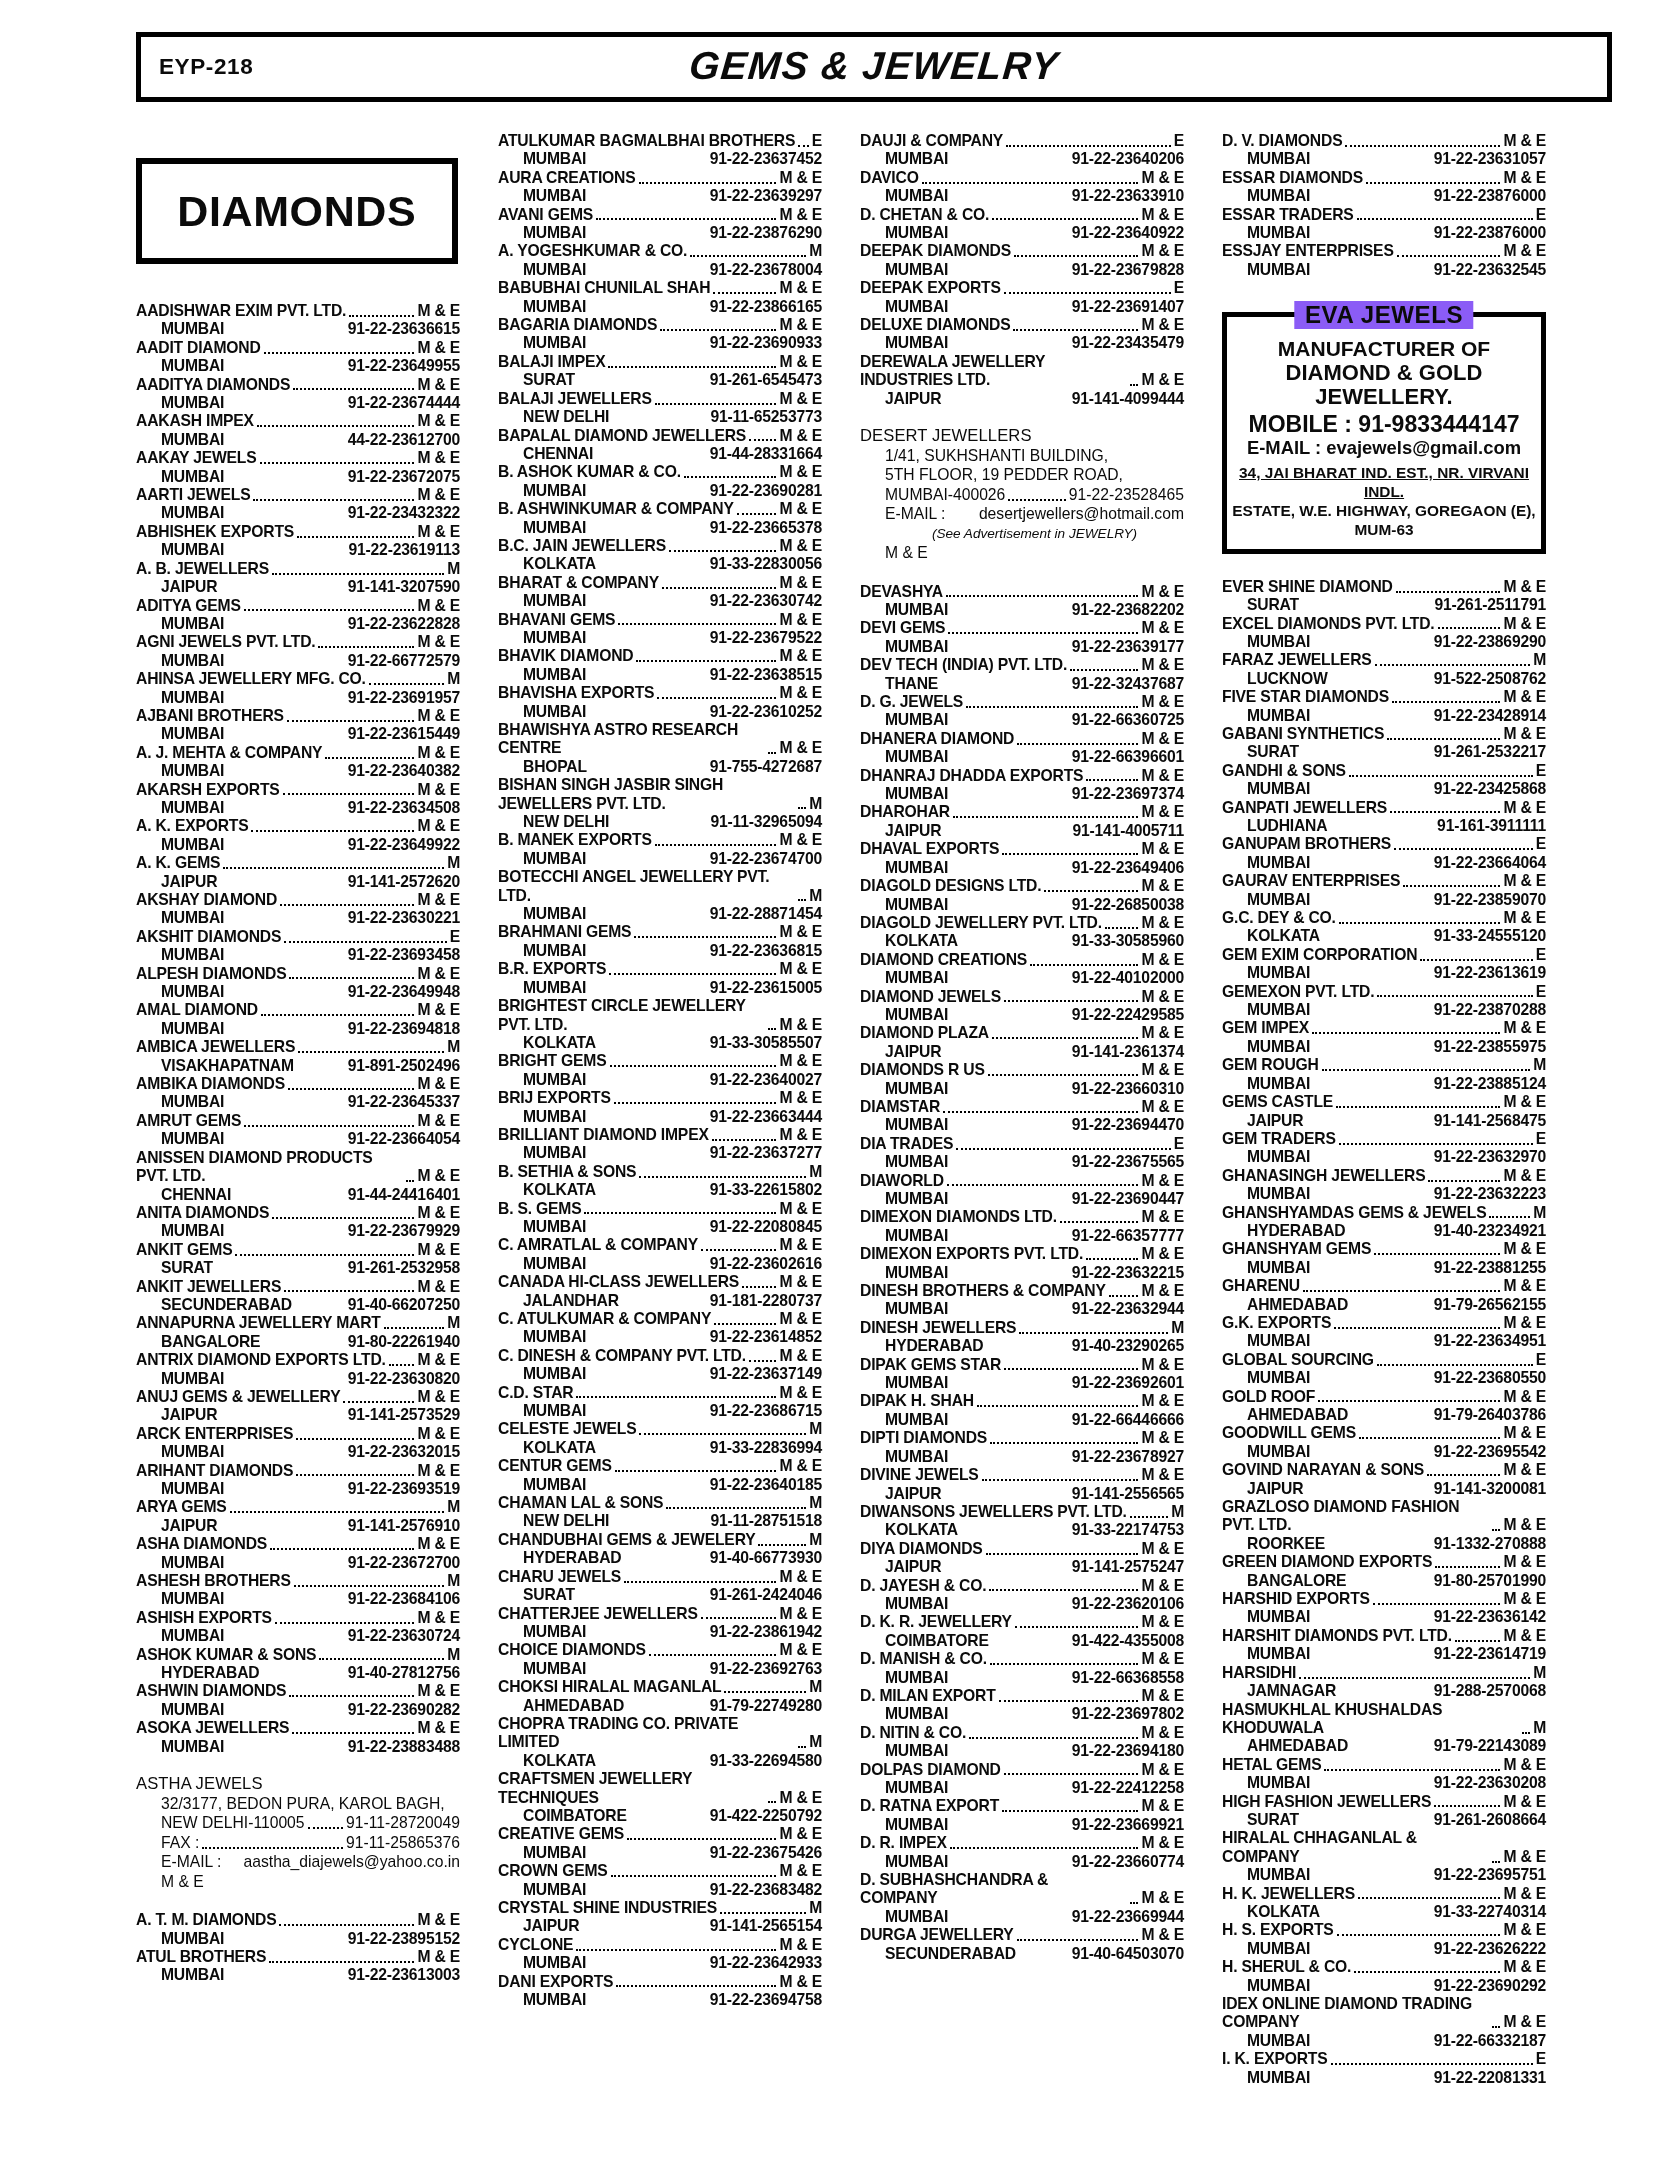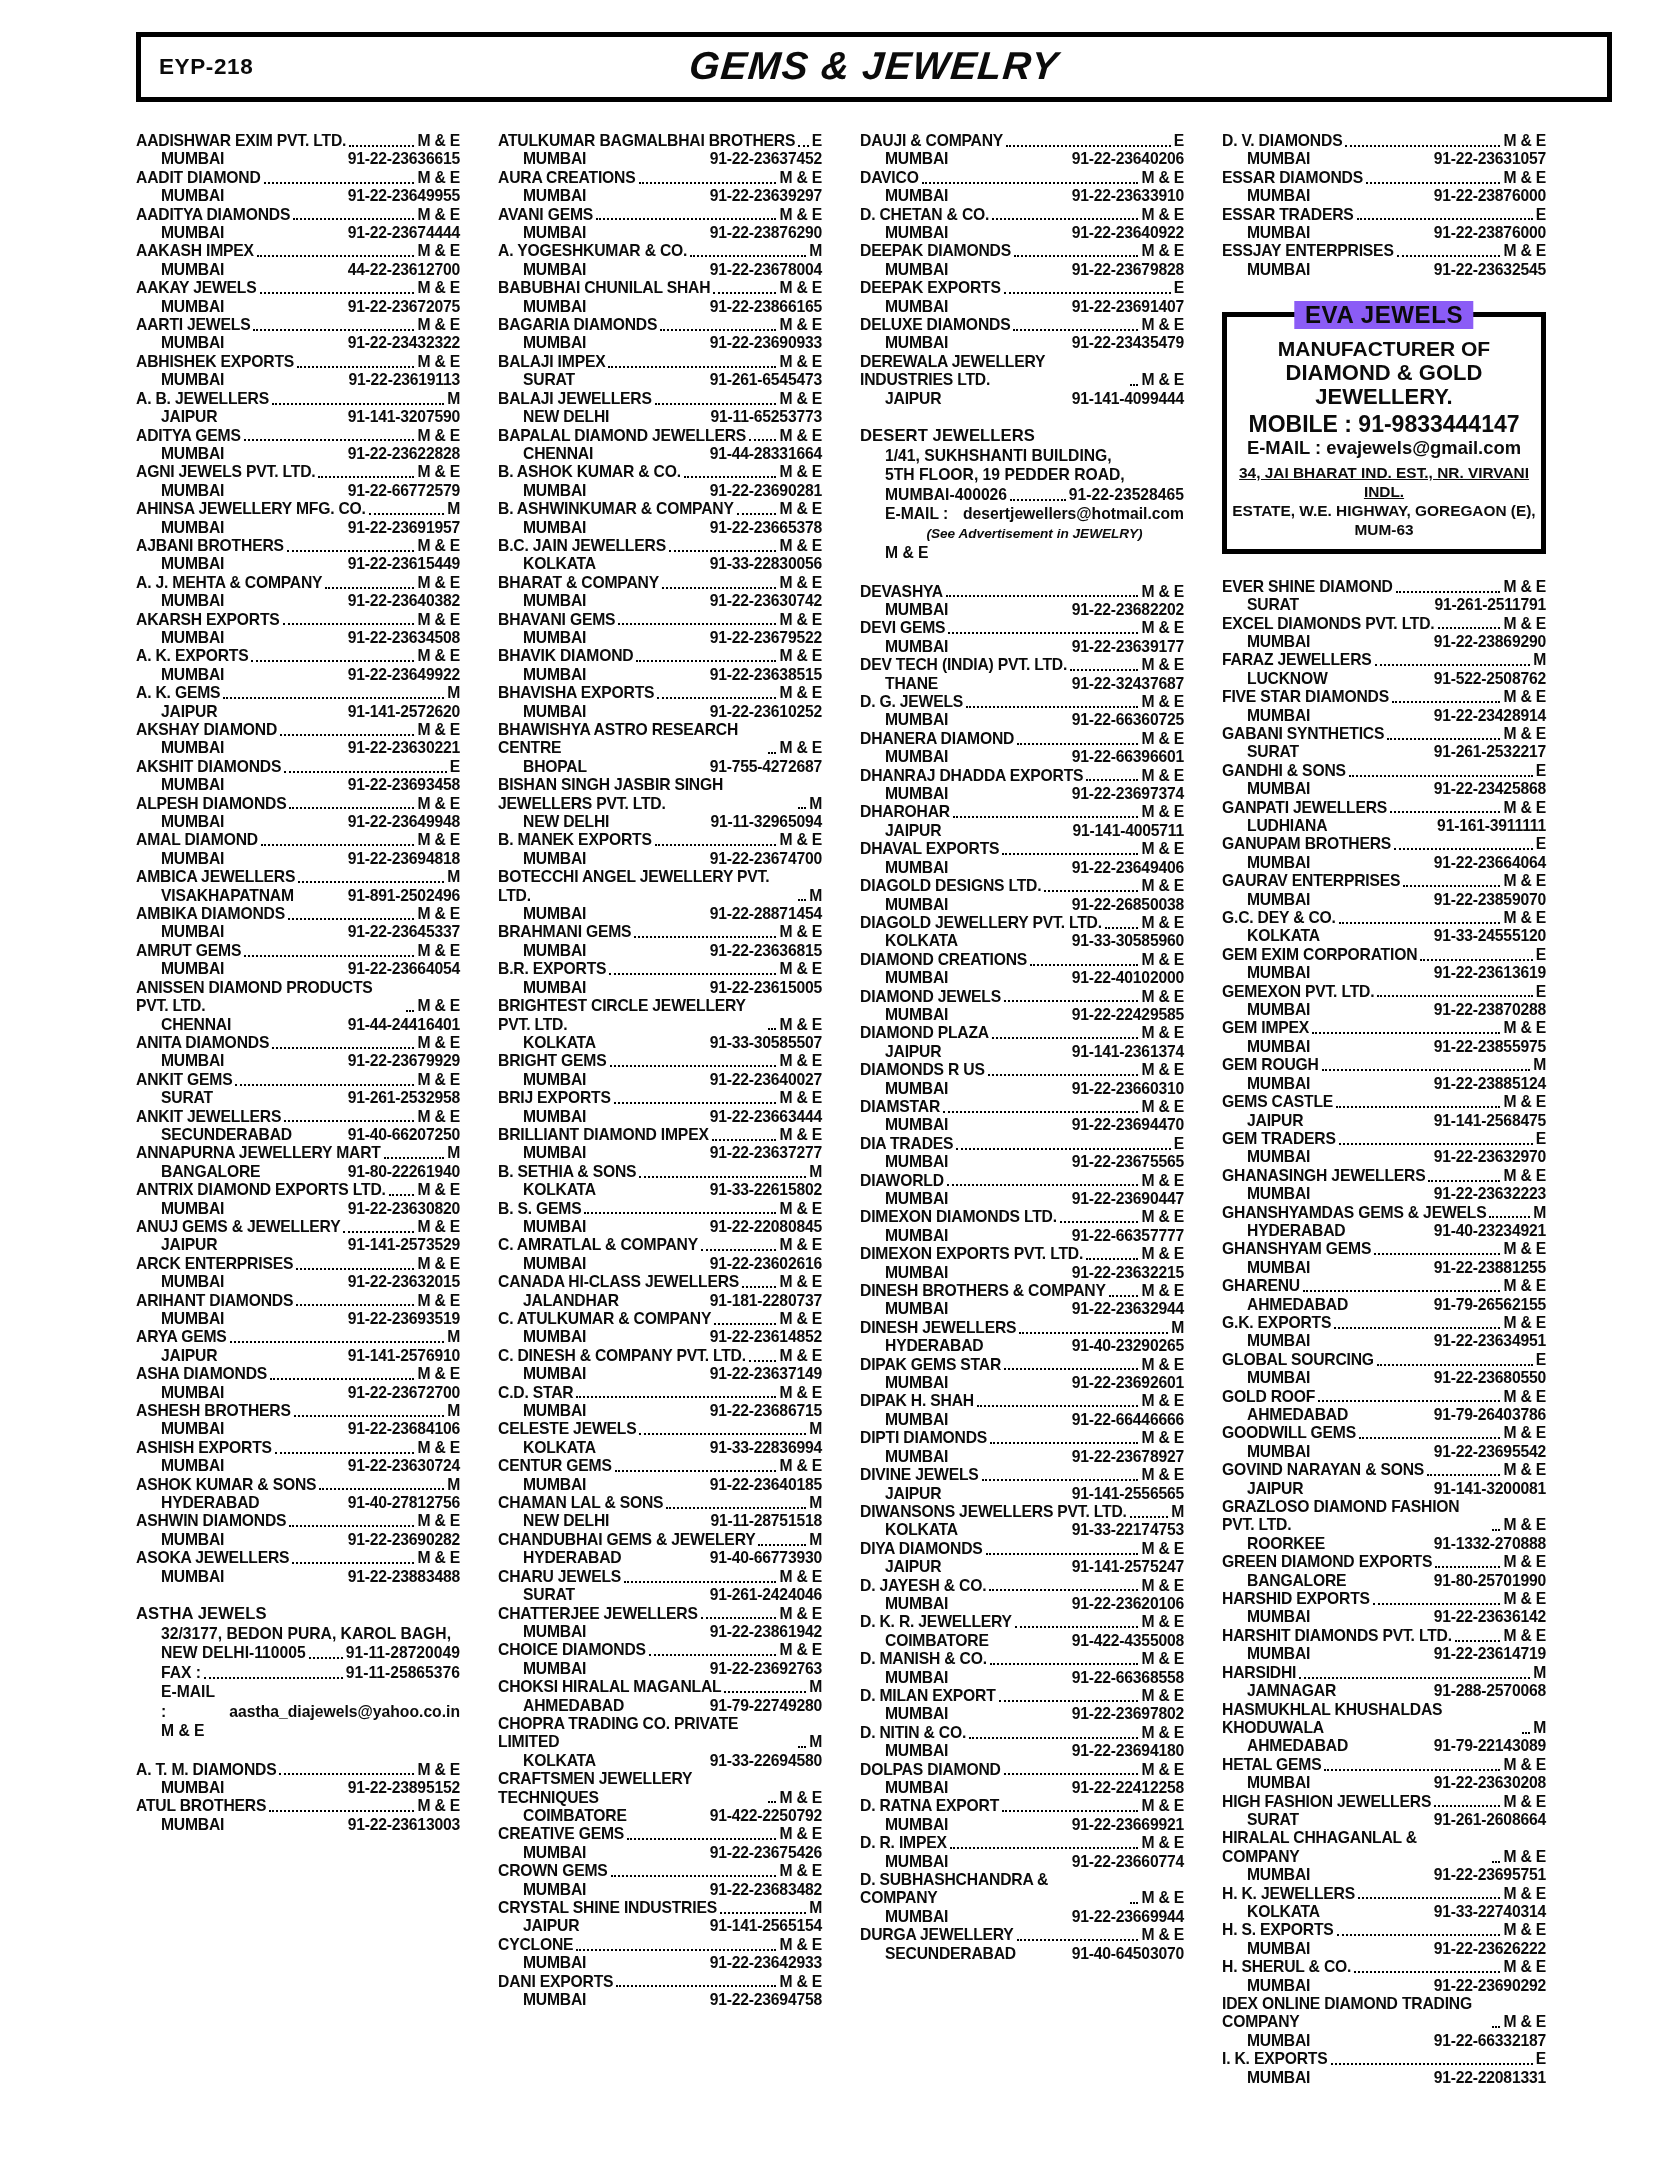--- a/index.html
+++ b/index.html
@@ -17,21 +17,21 @@
   .section-box span{font-size:43px;font-weight:bold;letter-spacing:0.6px;}
   
   .entry{font-size:15.7px;line-height:18.4px;font-weight:bold;letter-spacing:-0.2px;}
   .l1{display:flex;align-items:flex-end;}
   .nm{min-width:0;}
   .dots{flex:1 1 8.3px;min-width:8.3px;border-bottom:2.4px dotted #000;margin:0 3px 3.6px 3px;height:1.2px;}
   .code{white-space:nowrap;}
   .l2{display:flex;justify-content:space-between;padding-left:25px;}
   .ph{white-space:nowrap;}
   
-  .block{margin:18px 0 20px 0;font-size:15.7px;line-height:19.5px;font-weight:bold;}
+  .block{margin:18px 0 20px 0;font-size:15.7px;line-height:19.5px;font-weight:normal;}
   .bt{font-size:16.6px;letter-spacing:0.1px;}
   .brow{display:flex;align-items:flex-end;padding-left:25px;}
   .sp{flex:1 1 6px;margin:0 3px 3.6px 3px;height:1.2px;}
   .sp.dotted{border-bottom:2.4px dotted #000;}
   .val{white-space:nowrap;}
   .brow.center{display:block;text-align:center;font-style:italic;font-size:13.6px;}
   
   .adbox{border:5.3px solid #000;margin:33px 0 24px 0;position:relative;padding:20px 4.7px 9.5px 4.7px;text-align:center;}
   .ad-title{position:absolute;top:-16px;left:50%;transform:translateX(-50%);background:#8b5cf6;padding:0 10.7px;font-size:24px;font-weight:bold;letter-spacing:0.6px;white-space:nowrap;}
   .ad-line{font-weight:bold;line-height:24px;}
@@ -45,20 +45,23 @@
 </head>
 <body>
 
 <div class="page">
   <div class="header-bar">
     <span class="header-code">EYP-218</span>
     <span class="header-title">GEMS &amp; JEWELRY</span>
   </div>
   <div class="cols" id="cols">
       <div class="col">
+        <div class="section-box">
+          <span>DIAMONDS</span>
+        </div>
         <div class="entry">
           <div class="l1">
             <span class="nm">AADISHWAR EXIM PVT. LTD.</span>
             <span class="dots"></span>
             <span class="code">M &amp; E</span>
           </div>
           <div class="l2">
             <span class="city">MUMBAI</span>
             <span class="ph">91-22-23636615</span>
           </div>

